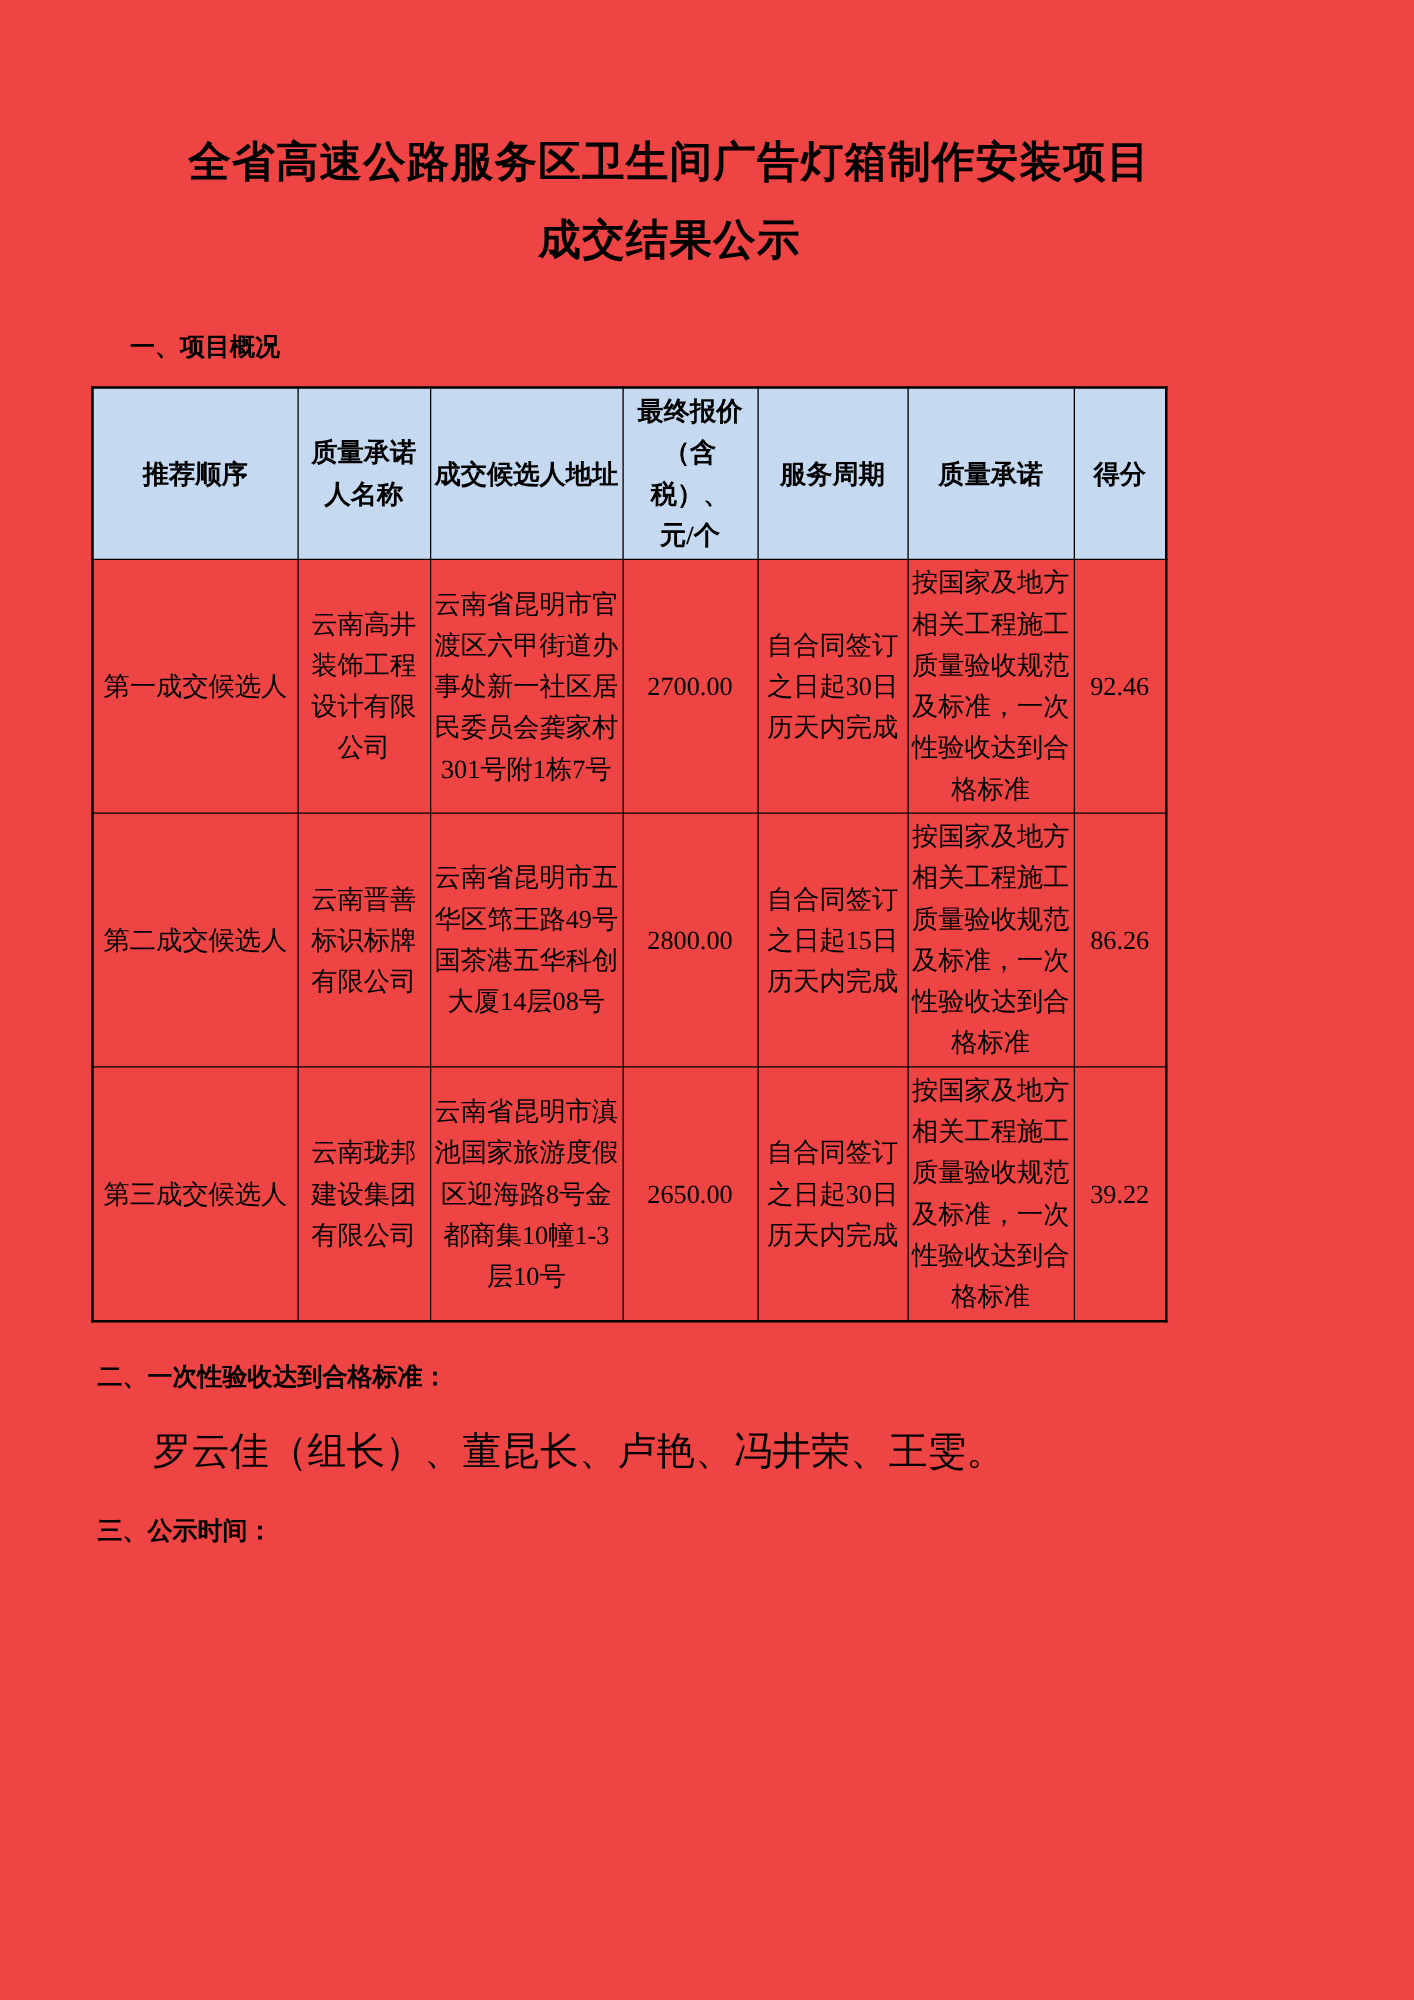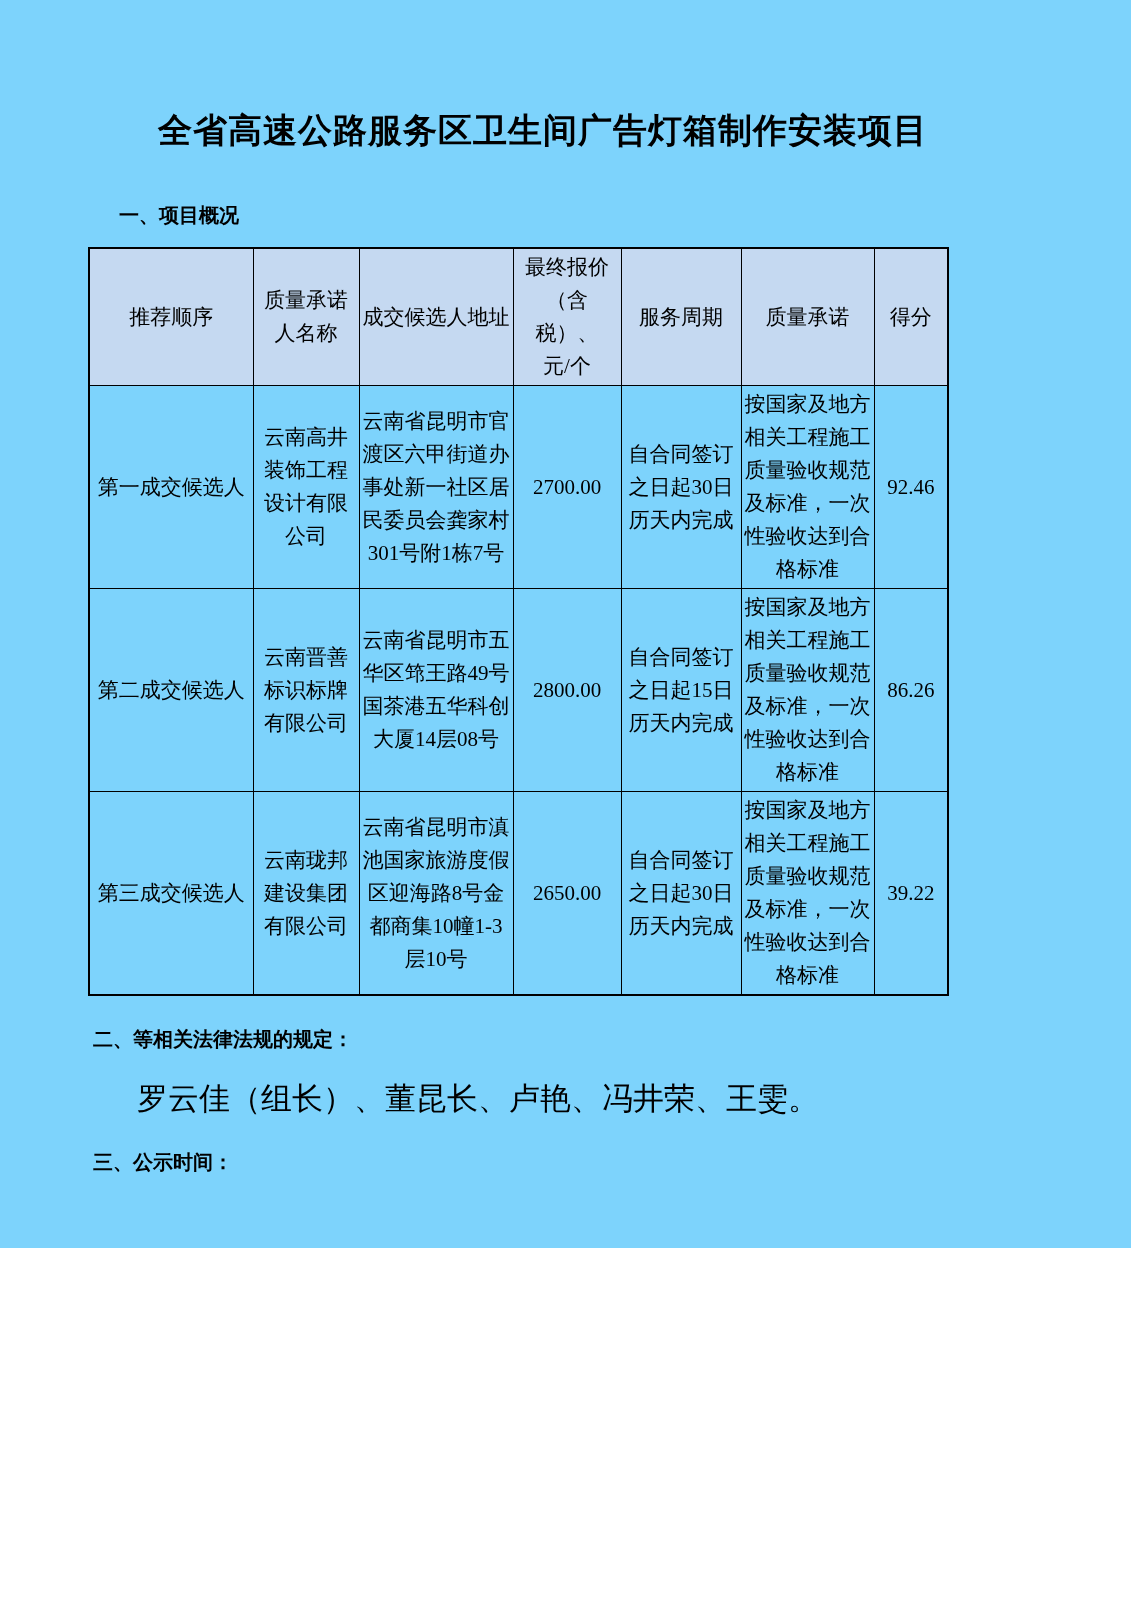--- a/index.html
+++ b/index.html
@@ -2,22 +2,22 @@
 <html><head>
 <meta charset="utf-8">
 <style>
   html,body{margin:0;padding:0;}
   body{
     width:1131px;height:1600px;background:#ffffff;
     font-family:"Liberation Serif","DejaVu Serif",serif;
     color:#000;
   }
   .page{
-    position:relative;width:1131px;height:1248px;background:#7dd3fc;
-    box-sizing:border-box;padding:100px 120px 0 75px;overflow:hidden;
+    position:relative;width:1131px;height:1600px;background:#ef4444;
+    box-sizing:border-box;padding:100px 120px 0 60px;overflow:hidden;
   }
   .doc-title{
     text-align:center;font-weight:bold;font-size:34px;line-height:62px;
     letter-spacing:1px;
   }
   .sec-heading{
     font-weight:bold;font-size:20px;margin-top:34px;
   }
   .sec-heading.h1{ text-indent:44px; margin-top:40px;}
   .sec-heading.h23{ text-indent:18px; margin-top:30px;}
@@ -39,37 +39,38 @@
     border:1px solid #000;
   }
   table.result-table{border:2px solid #000;}
   th,td{
     text-align:center;vertical-align:middle;
     padding:2px 3px;box-sizing:border-box;
     word-break:break-all;
   }
   thead th{
     background:#c5d9f1;
-    font-weight:normal;
+    font-weight:bold;
     white-space:pre-line;
     height:90px;
   }
   tr.row-1 td{height:175px;}
   tr.row-2 td{height:175px;}
   tr.row-3 td{height:188px;}
   td.rank-cell{font-weight:normal;}
   td.num-cell{font-family:"Liberation Serif","DejaVu Serif",serif;}
 </style>
 </head>
 <body>
 
 <div class="page">
 
   <div class="doc-title">
     <div>全省高速公路服务区卫生间广告灯箱制作安装项目</div>
+    <div>成交结果公示</div>
   </div>
 
   <div class="sec-heading h1">一、项目概况</div>
 
 
   <table class="result-table">
     <colgroup>
       <col style="width:164px">
       <col style="width:106px">
       <col style="width:154px">
@@ -116,19 +117,19 @@
         <td>云南珑邦建设集团有限公司</td>
         <td>云南省昆明市滇池国家旅游度假区迎海路8号金都商集10幢1-3层10号</td>
         <td class="num-cell">2650.00</td>
         <td>自合同签订之日起30日历天内完成</td>
         <td>按国家及地方相关工程施工质量验收规范及标准，一次性验收达到合格标准</td>
         <td class="num-cell">39.22</td>
       </tr>
     </tbody>
   </table>
 
-  <div class="sec-heading h23">二、等相关法律法规的规定：</div>
+  <div class="sec-heading h23">二、一次性验收达到合格标准：</div>
 
   <div class="members-line">罗云佳（组长）、董昆长、卢艳、冯井荣、王雯。</div>
 
   <div class="sec-heading h23">三、公示时间：</div>
 
 </div>
 
 </body></html>

